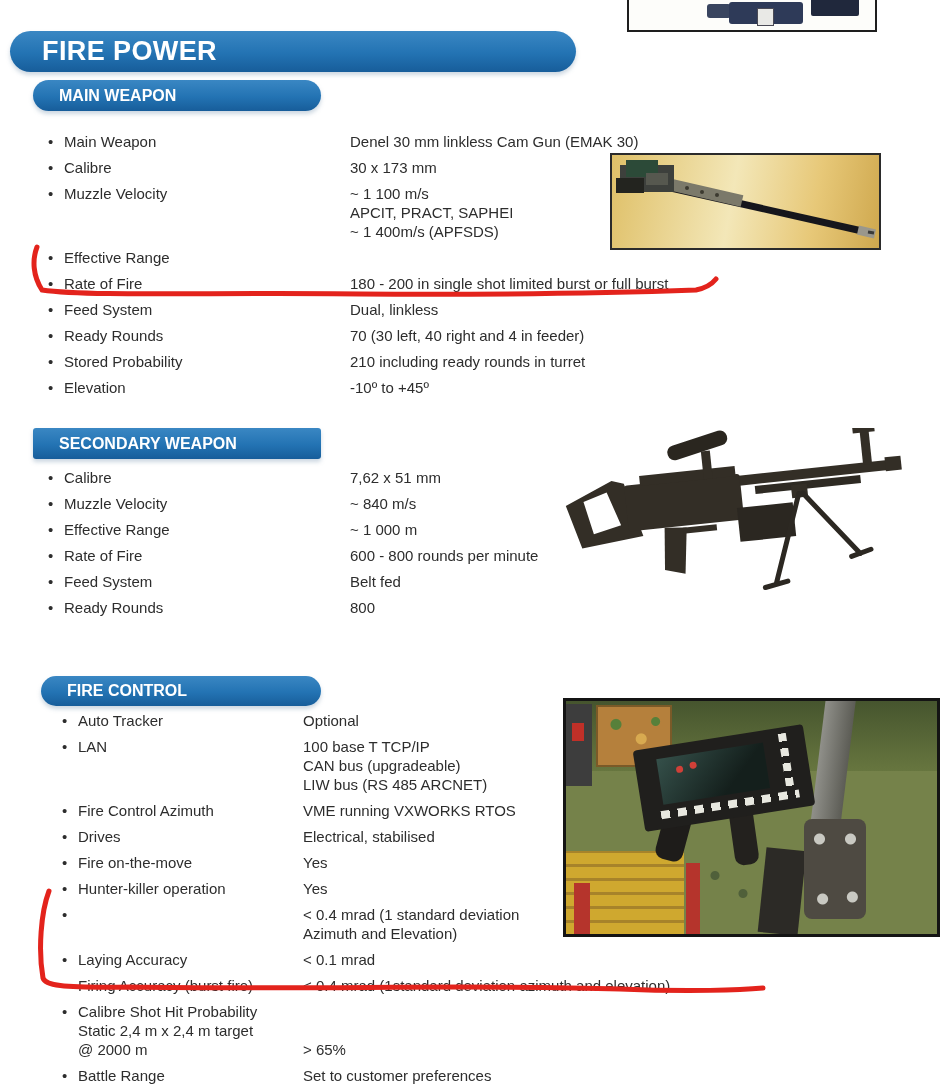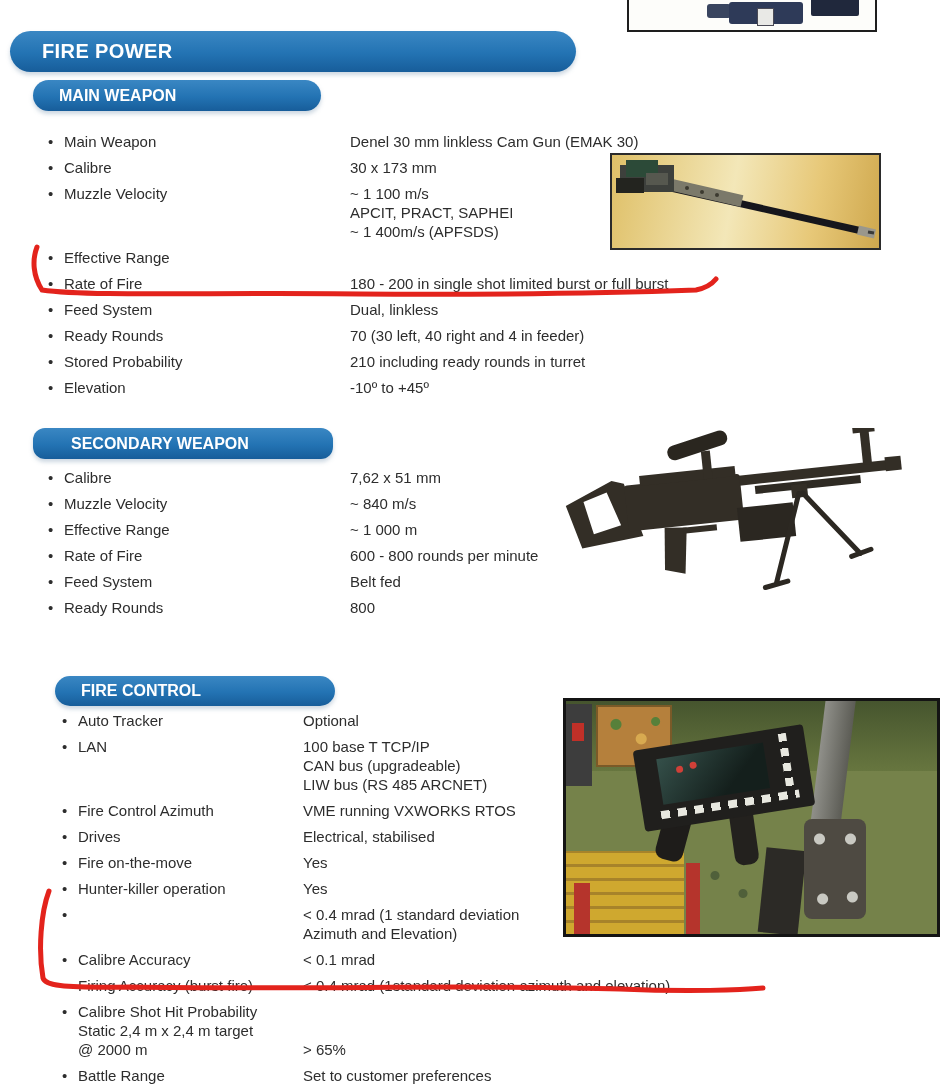--- a/index.html
+++ b/index.html
@@ -6,24 +6,24 @@
   body{
     width:944px;height:1089px;position:relative;background:#ffffff;
     font-family:"Liberation Sans", sans-serif;color:#2d2d2d;overflow:hidden;
   }
   
   .banner{
     position:absolute;color:#fff;font-weight:bold;display:flex;align-items:center;
     background:linear-gradient(180deg,#3a87c3 0%,#2373b3 55%,#175d9a 100%);
     box-shadow:0 3px 4px rgba(110,140,170,0.35);
   }
-  #fire-power-banner{left:10px;top:31px;width:534px;height:41px;border-radius:21px;font-size:20px;padding-left:32px;letter-spacing:.4px;}
+  #fire-power-banner{left:10px;top:31px;width:534px;height:41px;border-radius:21px;font-size:27px;padding-left:32px;letter-spacing:.4px;}
   #main-weapon-banner{left:33px;top:80px;width:262px;height:31px;border-radius:16px;font-size:16px;padding-left:26px;}
-  #secondary-weapon-banner{left:33px;top:428px;width:262px;height:31px;border-radius:12px;font-size:16px;padding-left:38px;}
-  #fire-control-banner{left:55px;top:676px;width:254px;height:30px;border-radius:15px;font-size:16px;padding-left:26px;}
+  #secondary-weapon-banner{left:33px;top:428px;width:262px;height:31px;border-radius:3px;font-size:16px;padding-left:26px;}
+  #fire-control-banner{left:41px;top:676px;width:254px;height:30px;border-radius:15px;font-size:16px;padding-left:26px;}
   
   .spec{position:absolute;font-size:15px;line-height:19px;}
   #spec-main{left:48px;top:132px;width:860px;}
   #spec-secondary{left:48px;top:468px;width:860px;}
   #spec-fc{left:62px;top:711px;width:846px;}
   .row{display:flex;margin-bottom:7px;}
   .row.bottomalign{align-items:flex-end;}
   .lab{display:flex;flex:none;}
   #spec-main .lab,#spec-secondary .lab{width:302px;}
   #spec-fc .lab{width:241px;}
@@ -299,21 +299,21 @@
         <span class="bullet">•</span>
       </div>
     <div class="val">
       <span class="vline">&lt; 0.4 mrad (1 standard deviation</span>
       <span class="vline">Azimuth and Elevation)</span>
     </div>
   </div>
   <div class="row">
     <div class="lab">
         <span class="bullet">•</span>
-        <span>Calibre Accuracy</span>
+        <span>Laying Accuracy</span>
       </div>
     <div class="val">&lt; 0.1 mrad</div>
   </div>
   <div class="row">
     <div class="lab">
         <span class="bullet">•</span>
         <span>Firing Accuracy (burst fire)</span>
       </div>
     <div class="val">&lt; 0.4 mrad (1standard deviation azimuth and elevation)</div>
   </div>

